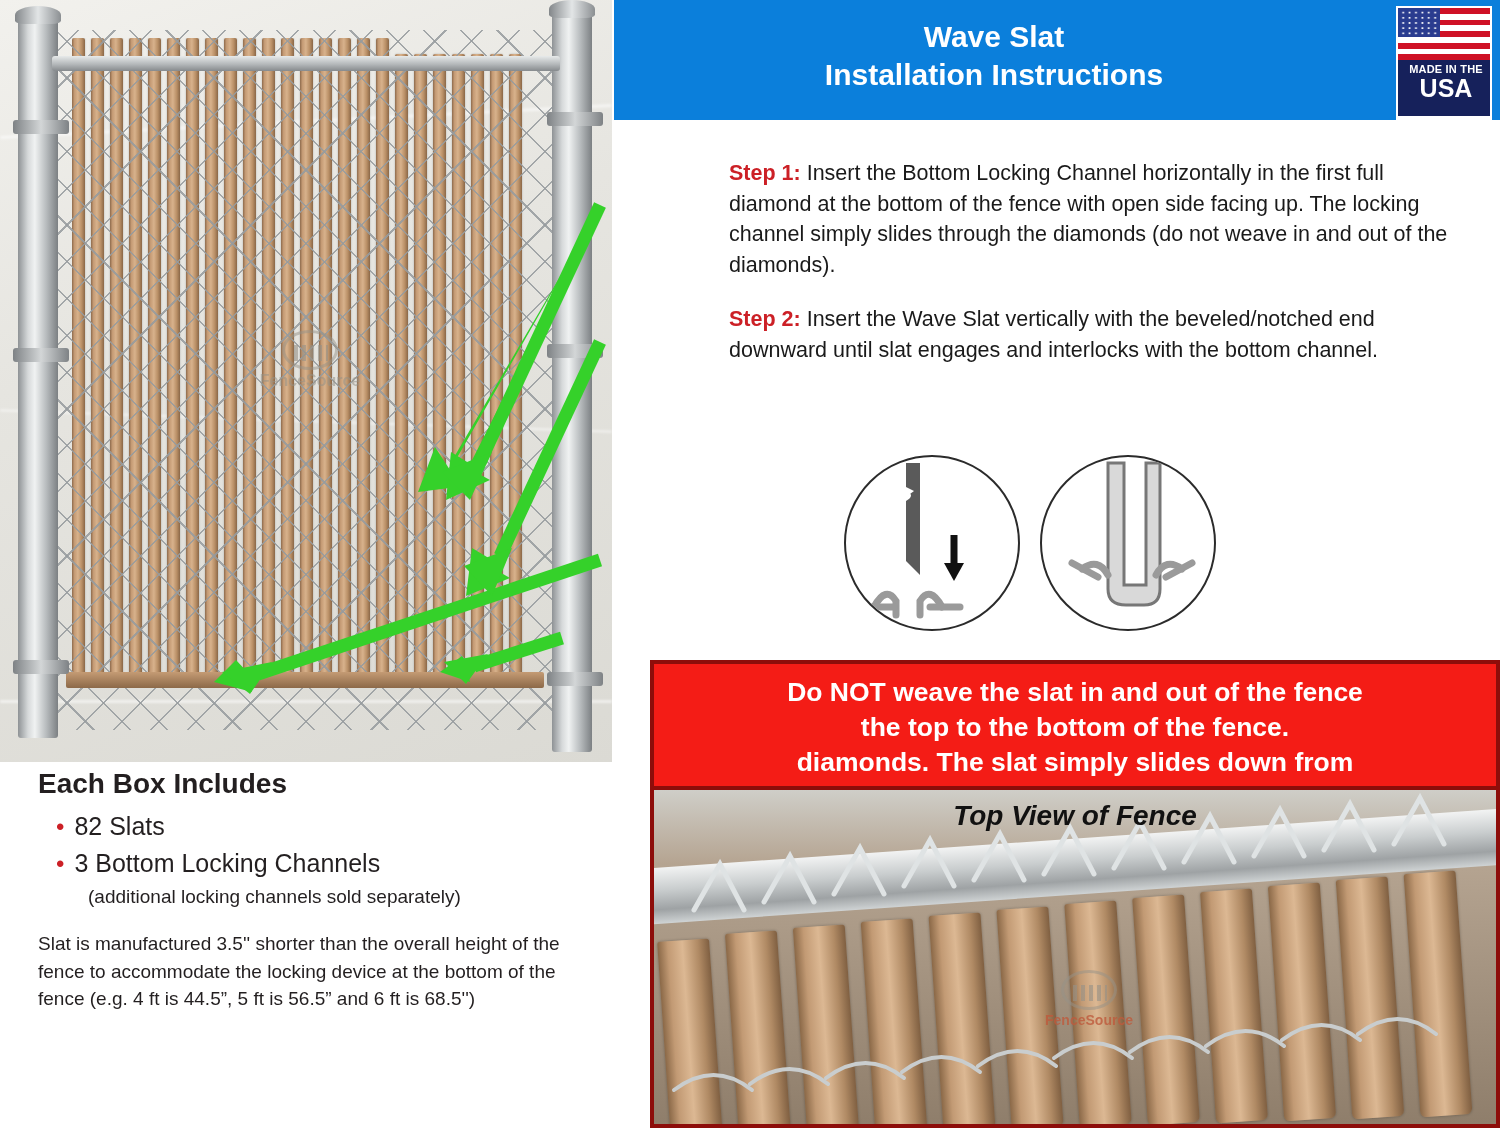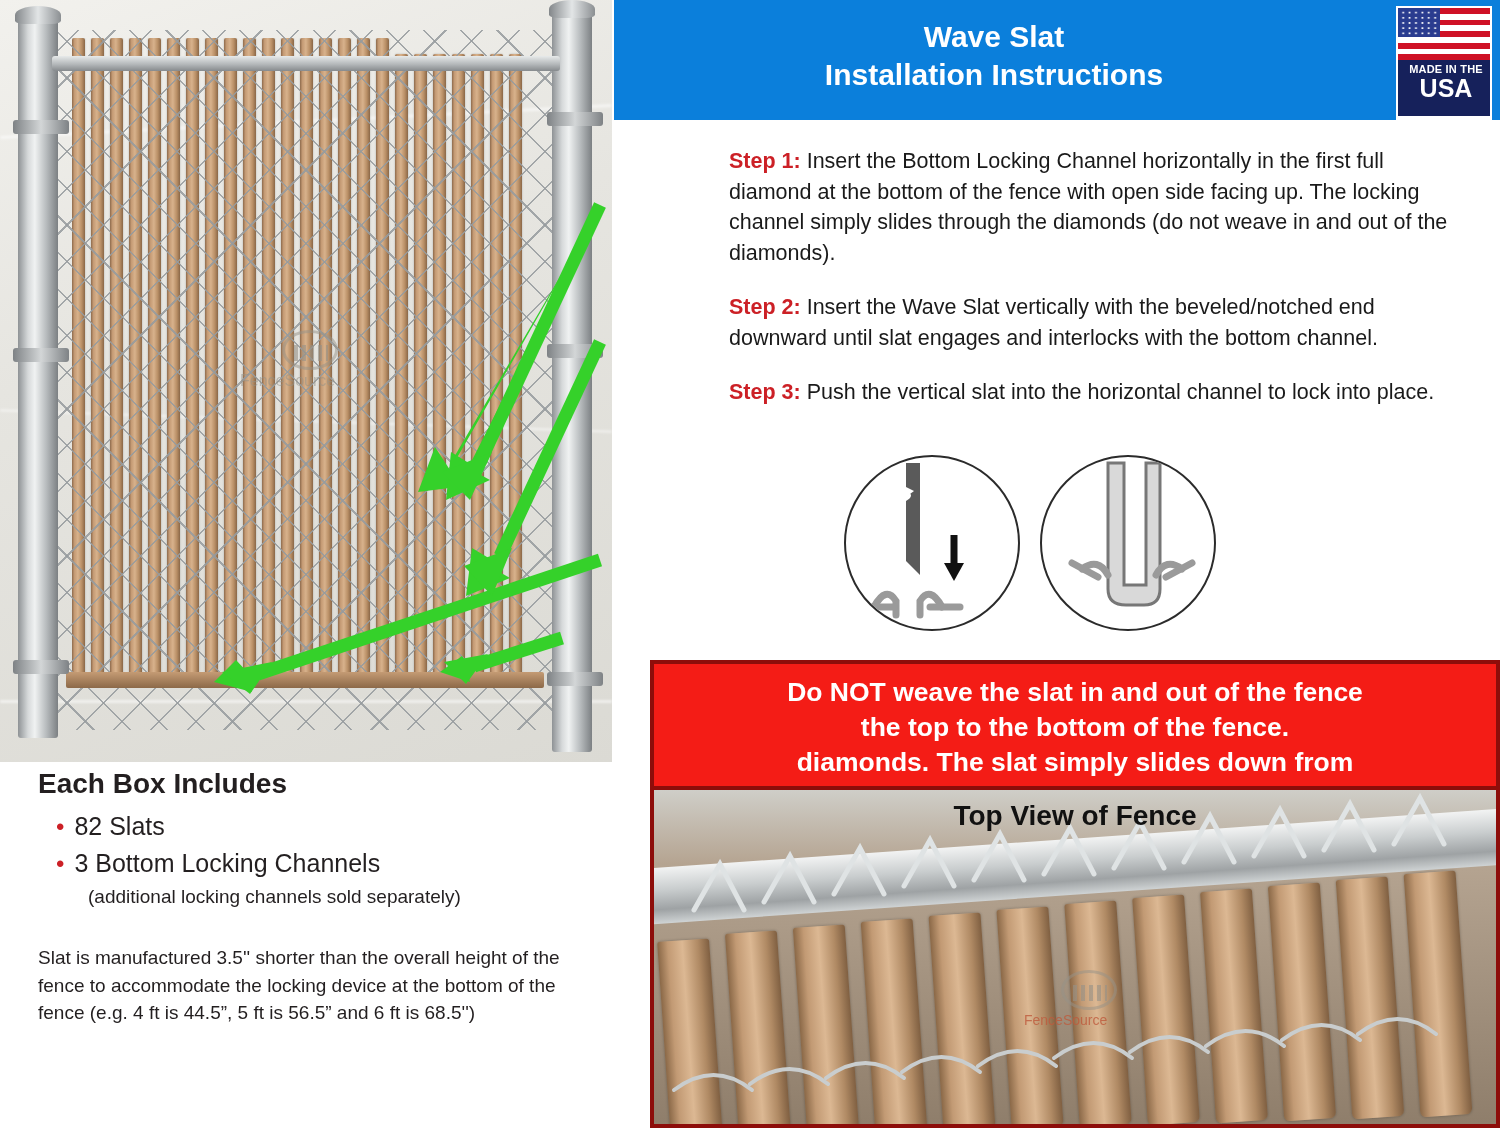--- a/index.html
+++ b/index.html
@@ -101,22 +101,23 @@
   #top-rail {
     position: absolute;
     left: 52px; top: 56px;
     width: 508px; height: 15px;
     background: linear-gradient(180deg,#e7eaea 0%, #b4b8ba 55%, #868a8d 100%);
     border-radius: 3px;
   }
   
   .watermark {
     position: absolute;
+    text-align: center;
     color: rgba(150,145,135,0.55);
-    font-weight: normal;
+    font-weight: bold;
     user-select: none;
   }
   .wm-icon {
     width: 56px; height: 40px;
     margin: 0 auto 2px;
     border: 3px solid rgba(150,145,135,0.5);
     border-radius: 50%;
     position: relative;
   }
   .wm-icon:before {
@@ -155,21 +156,21 @@
     line-height: 1;
   }
   #sub-note {
     font-size: 19px;
     margin: 2px 0 8px 50px;
     color: #231f20;
   }
   #slat-note {
     font-size: 19px;
     line-height: 1.45;
-    margin-top: 36px;
+    margin-top: 22px;
   }
 
   
   #right-col {
     position: absolute;
     left: 614px; top: 0;
     width: 886px; height: 1128px;
   }
 
   
@@ -236,21 +237,21 @@
   
   #steps {
     position: absolute;
     left: 115px; top: 142px;
     width: 730px;
   }
   .step-p {
     font-size: 21.5px;
     line-height: 1.42;
     color: #1a1a1a;
-    margin: 4px 0 24px 0;
+    margin: 16px 0 24px 0;
   }
   .step-label { color: #cc2026; font-weight: bold; }
 
   
   #diagram-row {
     position: absolute;
     left: 230px; top: 455px;
     width: 420px; height: 180px;
   }
   .dia-circle {
@@ -312,20 +313,21 @@
   }
   #tv-title {
     position: absolute;
     left: 0; top: 10px;
     width: 842px;
     text-align: center;
     color: #111;
     font-size: 28px;
     font-weight: bold;
     z-index: 30;
+    font-style: italic;
   }
   #tv-watermark {
     position: absolute;
     left: 370px; top: 180px;
     z-index: 30;
   }
 </style>
 </head>
 <body>
 
@@ -444,23 +446,20 @@
       </div>
     </div>
   </div>
 
   <div id="steps">
     <p class="step-p">
       <span class="step-label">Step 1:</span><span> Insert the Bottom Locking Channel horizontally in the first full diamond at the bottom of the fence with open side facing up. The locking channel simply slides through the diamonds (do not weave in and out of the diamonds).</span>
     </p>
     <p class="step-p">
       <span class="step-label">Step 2:</span><span> Insert the Wave Slat vertically with the beveled/notched end downward until slat engages and interlocks with the bottom channel.</span>
-    </p>
-    <p class="step-p">
-      <span class="step-label">Step 3:</span><span> Push the vertical slat into the horizontal channel to lock into place.</span>
     </p>
   </div>
 
   <div id="diagram-row">
     <div class="dia-circle" id="dia-1">
       <svg viewBox="0 0 176 176" width="176" height="176">
 
         <path d="M60 6 L60 104 L74 118 L74 6 Z" fill="#5a5a5a"></path>
         <path d="M60 34 q10 4 0 10 z" fill="#ffffff"></path>
         <path d="M60 30 L68 34 L60 40 Z" fill="#ffffff"></path>

